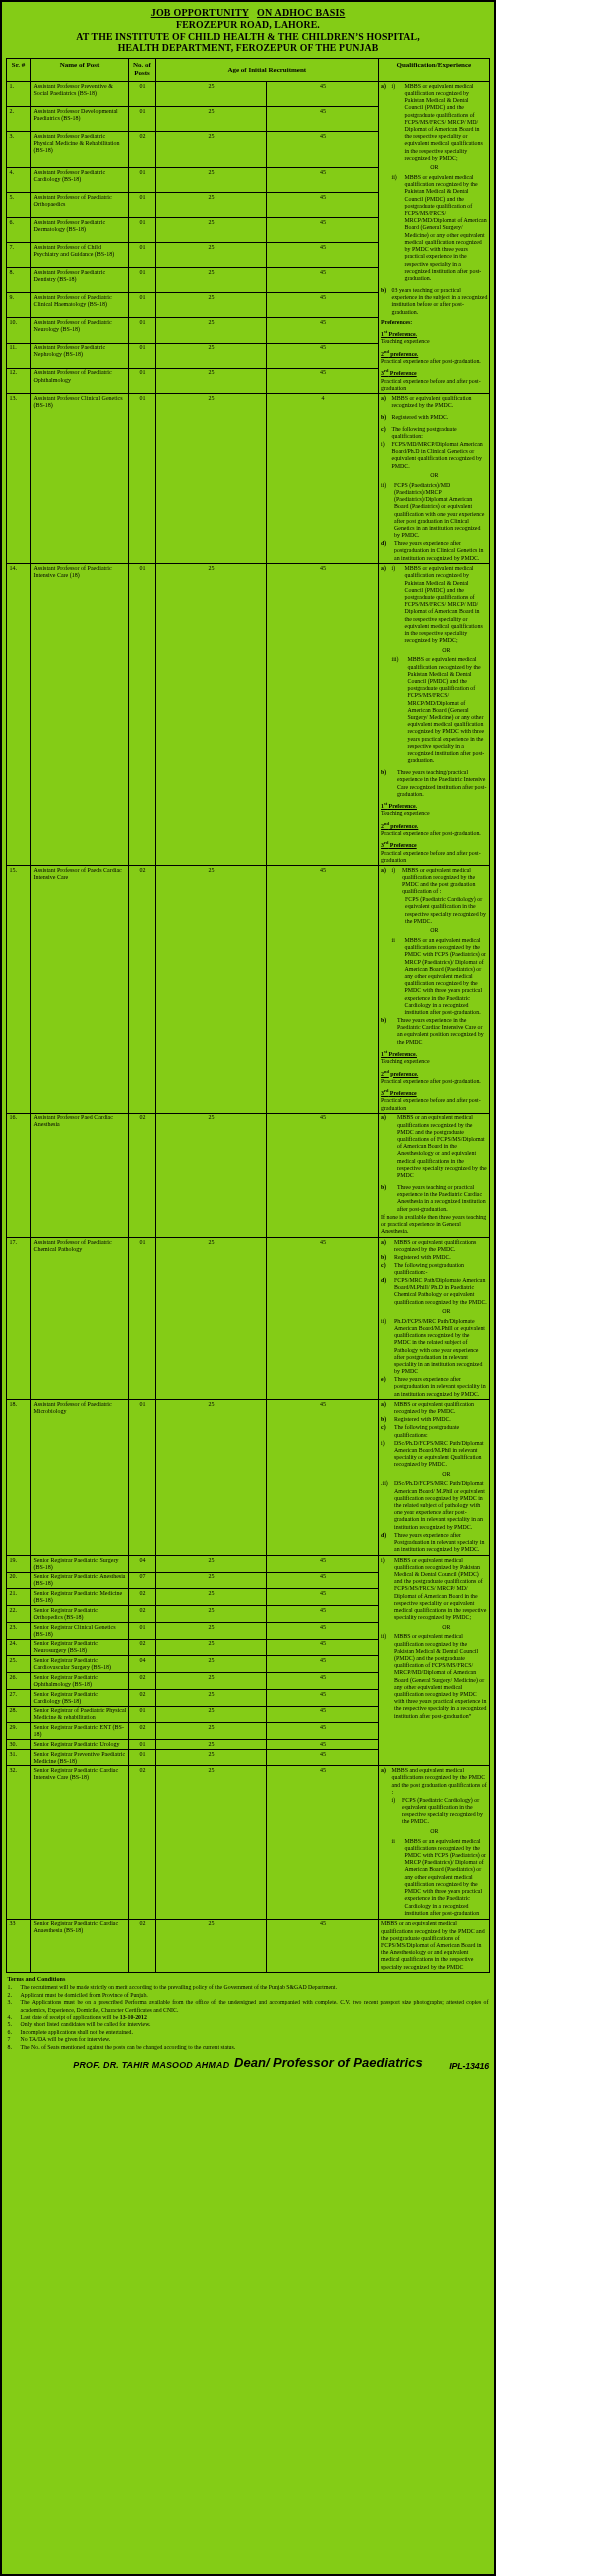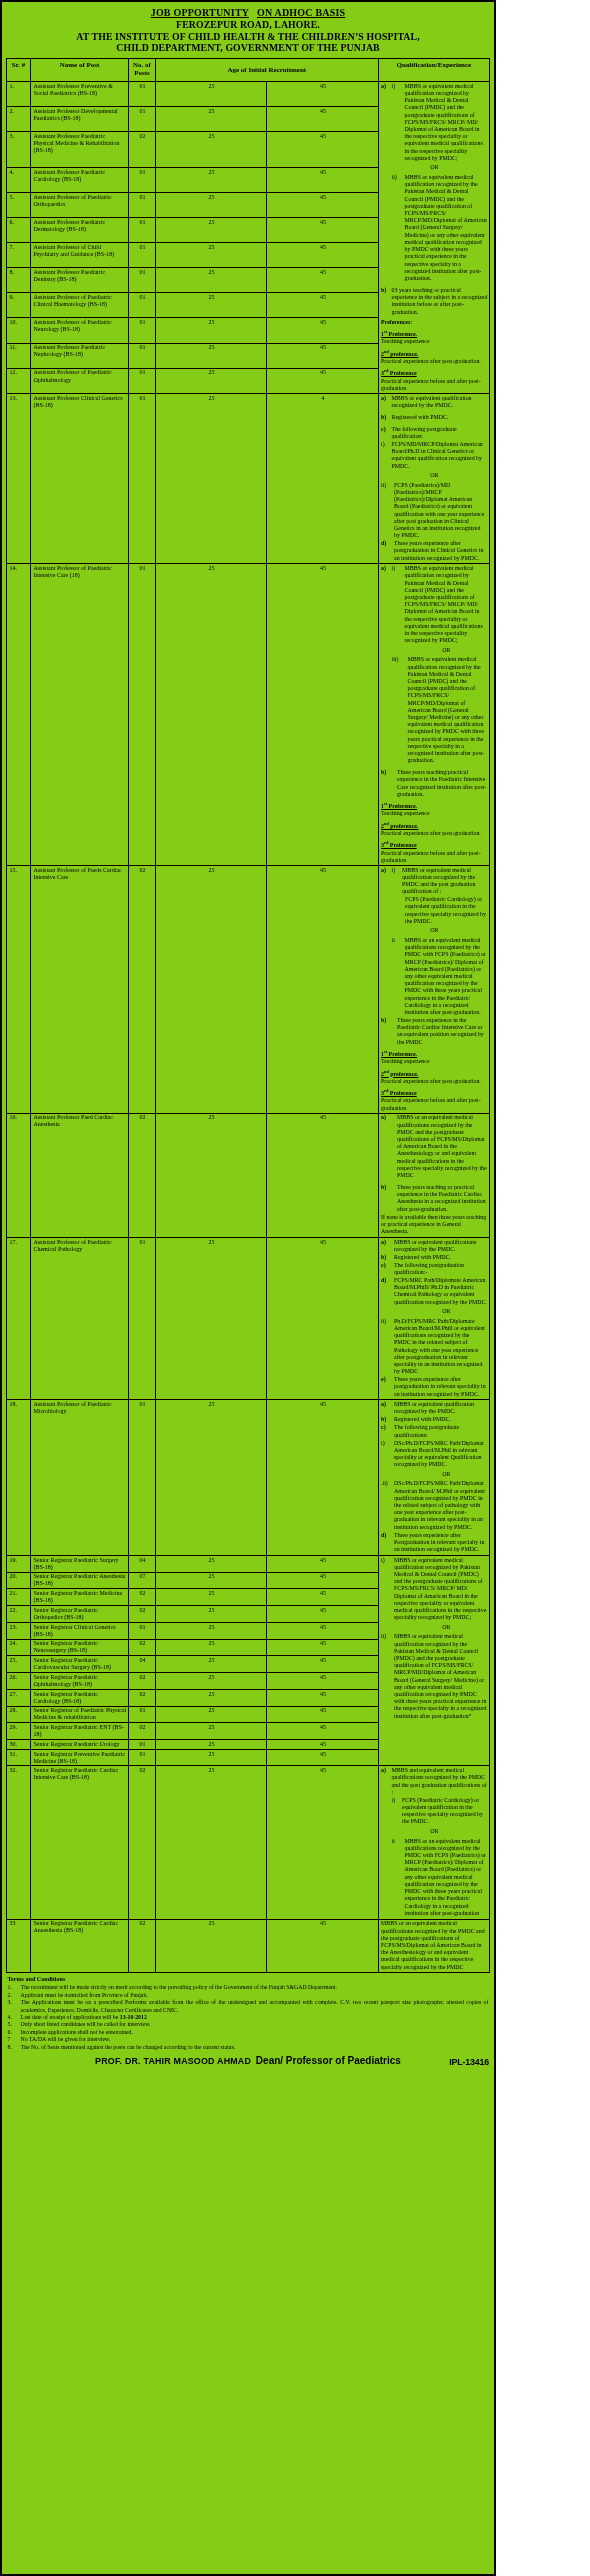--- a/index.html
+++ b/index.html
@@ -116,31 +116,32 @@
   .terms .t-num { flex: 0 0 13px; }
   .terms .t-txt { flex: 1 1 auto; text-align: justify; }
   .terms .t-txt b { font-weight: bold; }
   .signline {
     display: flex;
     align-items: flex-end;
     justify-content: center;
     margin-top: 4px;
     position: relative;
     padding: 0 3.2px 1.6px 3.2px;
+    font-style: italic;
   }
   .sign-name {
     font-family: "Liberation Sans", sans-serif;
     font-weight: bold;
     font-size: 8.9px;
     letter-spacing: 0.2px;
   }
   .sign-role {
     font-family: "Liberation Sans", sans-serif;
     font-weight: bold;
-    font-size: 10px;
+    font-size: 13px;
     margin-left: 4.8px;
   }
   .ipl {
     position: absolute;
     right: 1px;
     bottom: 0.8px;
     font-family: "Liberation Sans", sans-serif;
     font-weight: bold;
     font-size: 8.9px;
     letter-spacing: -0.2px;
@@ -152,21 +153,21 @@
 <div id="page">
 
   <div class="header">
     <div class="h-title">
       <span>JOB OPPORTUNITY</span>
       &nbsp;
       <span>ON ADHOC BASIS</span>
     </div>
     <div class="h-line l2">FEROZEPUR ROAD, LAHORE.</div>
     <div class="h-line">AT THE INSTITUTE OF CHILD HEALTH &amp; THE CHILDREN’S HOSPITAL,</div>
-    <div class="h-line l2">CHILD DEPARTMENT, GOVERNMENT OF THE PUNJAB</div>
+    <div class="h-line l2">HEALTH DEPARTMENT, FEROZEPUR OF THE PUNJAB</div>
   </div>
 
   <table class="main">
     <thead>
       <tr>
         <th class="c-sr">Sr. #</th>
         <th class="c-name">Name of Post</th>
         <th class="c-posts">No. of Posts</th>
         <th class="c-agegrp" colspan="2">
           <div class="agegrp-wrap">Age of Initial Recruitment</div>

